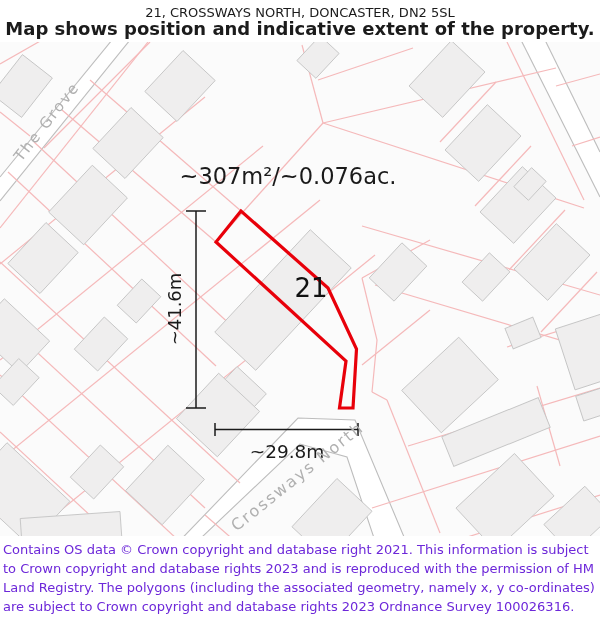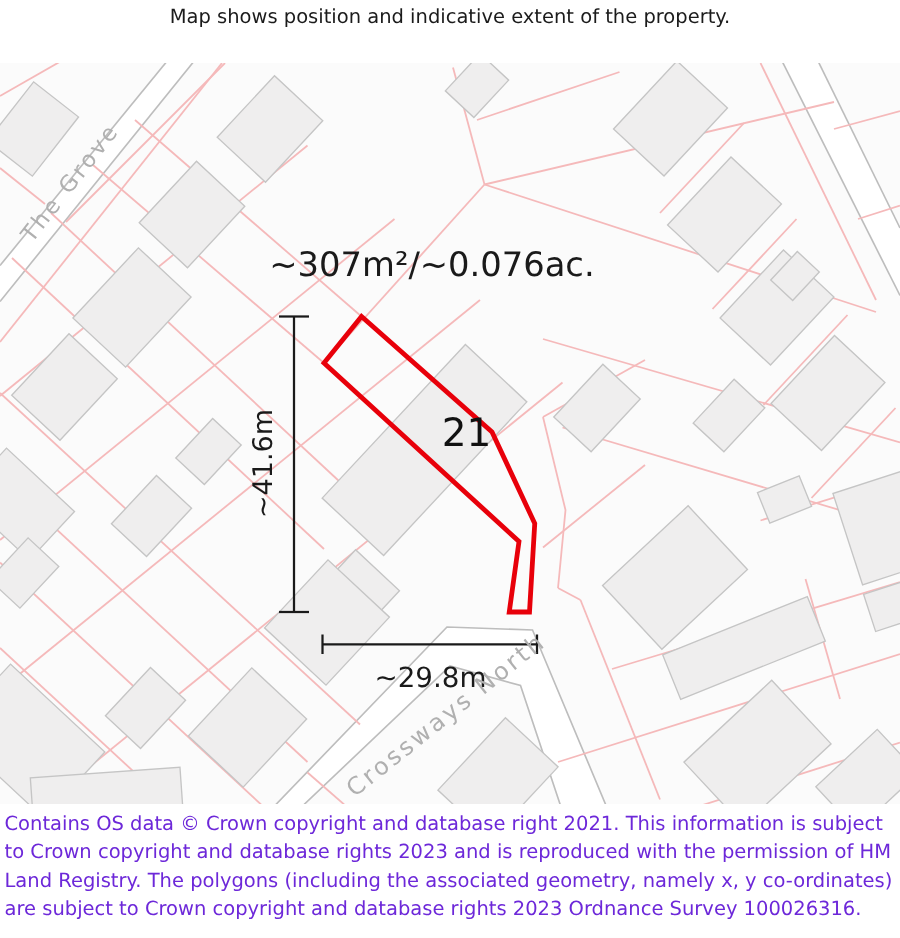--- a/index.html
+++ b/index.html
@@ -1,28 +1,29 @@
 <!DOCTYPE html>
 <html><head>
 <meta charset="utf-8">
 <style>
   html,body{margin:0;padding:0;background:#ffffff;}
   body{width:600px;height:625px;overflow:hidden;font-family:"DejaVu Sans",sans-serif;position:relative;}
   .titles{position:absolute;top:4px;left:0;width:600px;text-align:center;color:#1b1b1b;}
   .title-line1{font-size:13px;line-height:17px;}
-  .title-line2{font-size:13px;line-height:16px;}
+  .title-line2{font-size:18px;line-height:16px;font-weight:bold;}
   .map-wrap{position:absolute;top:42px;left:0;width:600px;height:494px;}
   svg{display:block;}
   svg text{font-family:"DejaVu Sans",sans-serif;}
   .footer{position:absolute;top:540px;left:3px;width:594px;font-size:13px;line-height:19px;color:#6d28d9;}
 </style>
 </head>
 <body>
 
 <div class="titles">
+  <div class="title-line1">21, CROSSWAYS NORTH, DONCASTER, DN2 5SL</div>
   <div class="title-line2">Map shows position and indicative extent of the property.</div>
 </div>
 
 <div class="map-wrap">
   <svg id="map-svg" width="600" height="494" viewBox="0 42 600 494">
       <rect x="0" y="42" width="600" height="494" fill="#fbfbfb"></rect>
       <g>
         <polygon points="112,40 130,40 0,201 0,177" fill="#ffffff"></polygon>
         <polyline points="112,40 0,177" fill="none" stroke="#bdbdbd" stroke-width="1.1"></polyline>
         <polyline points="130,40 0,201" fill="none" stroke="#bdbdbd" stroke-width="1.1"></polyline>

